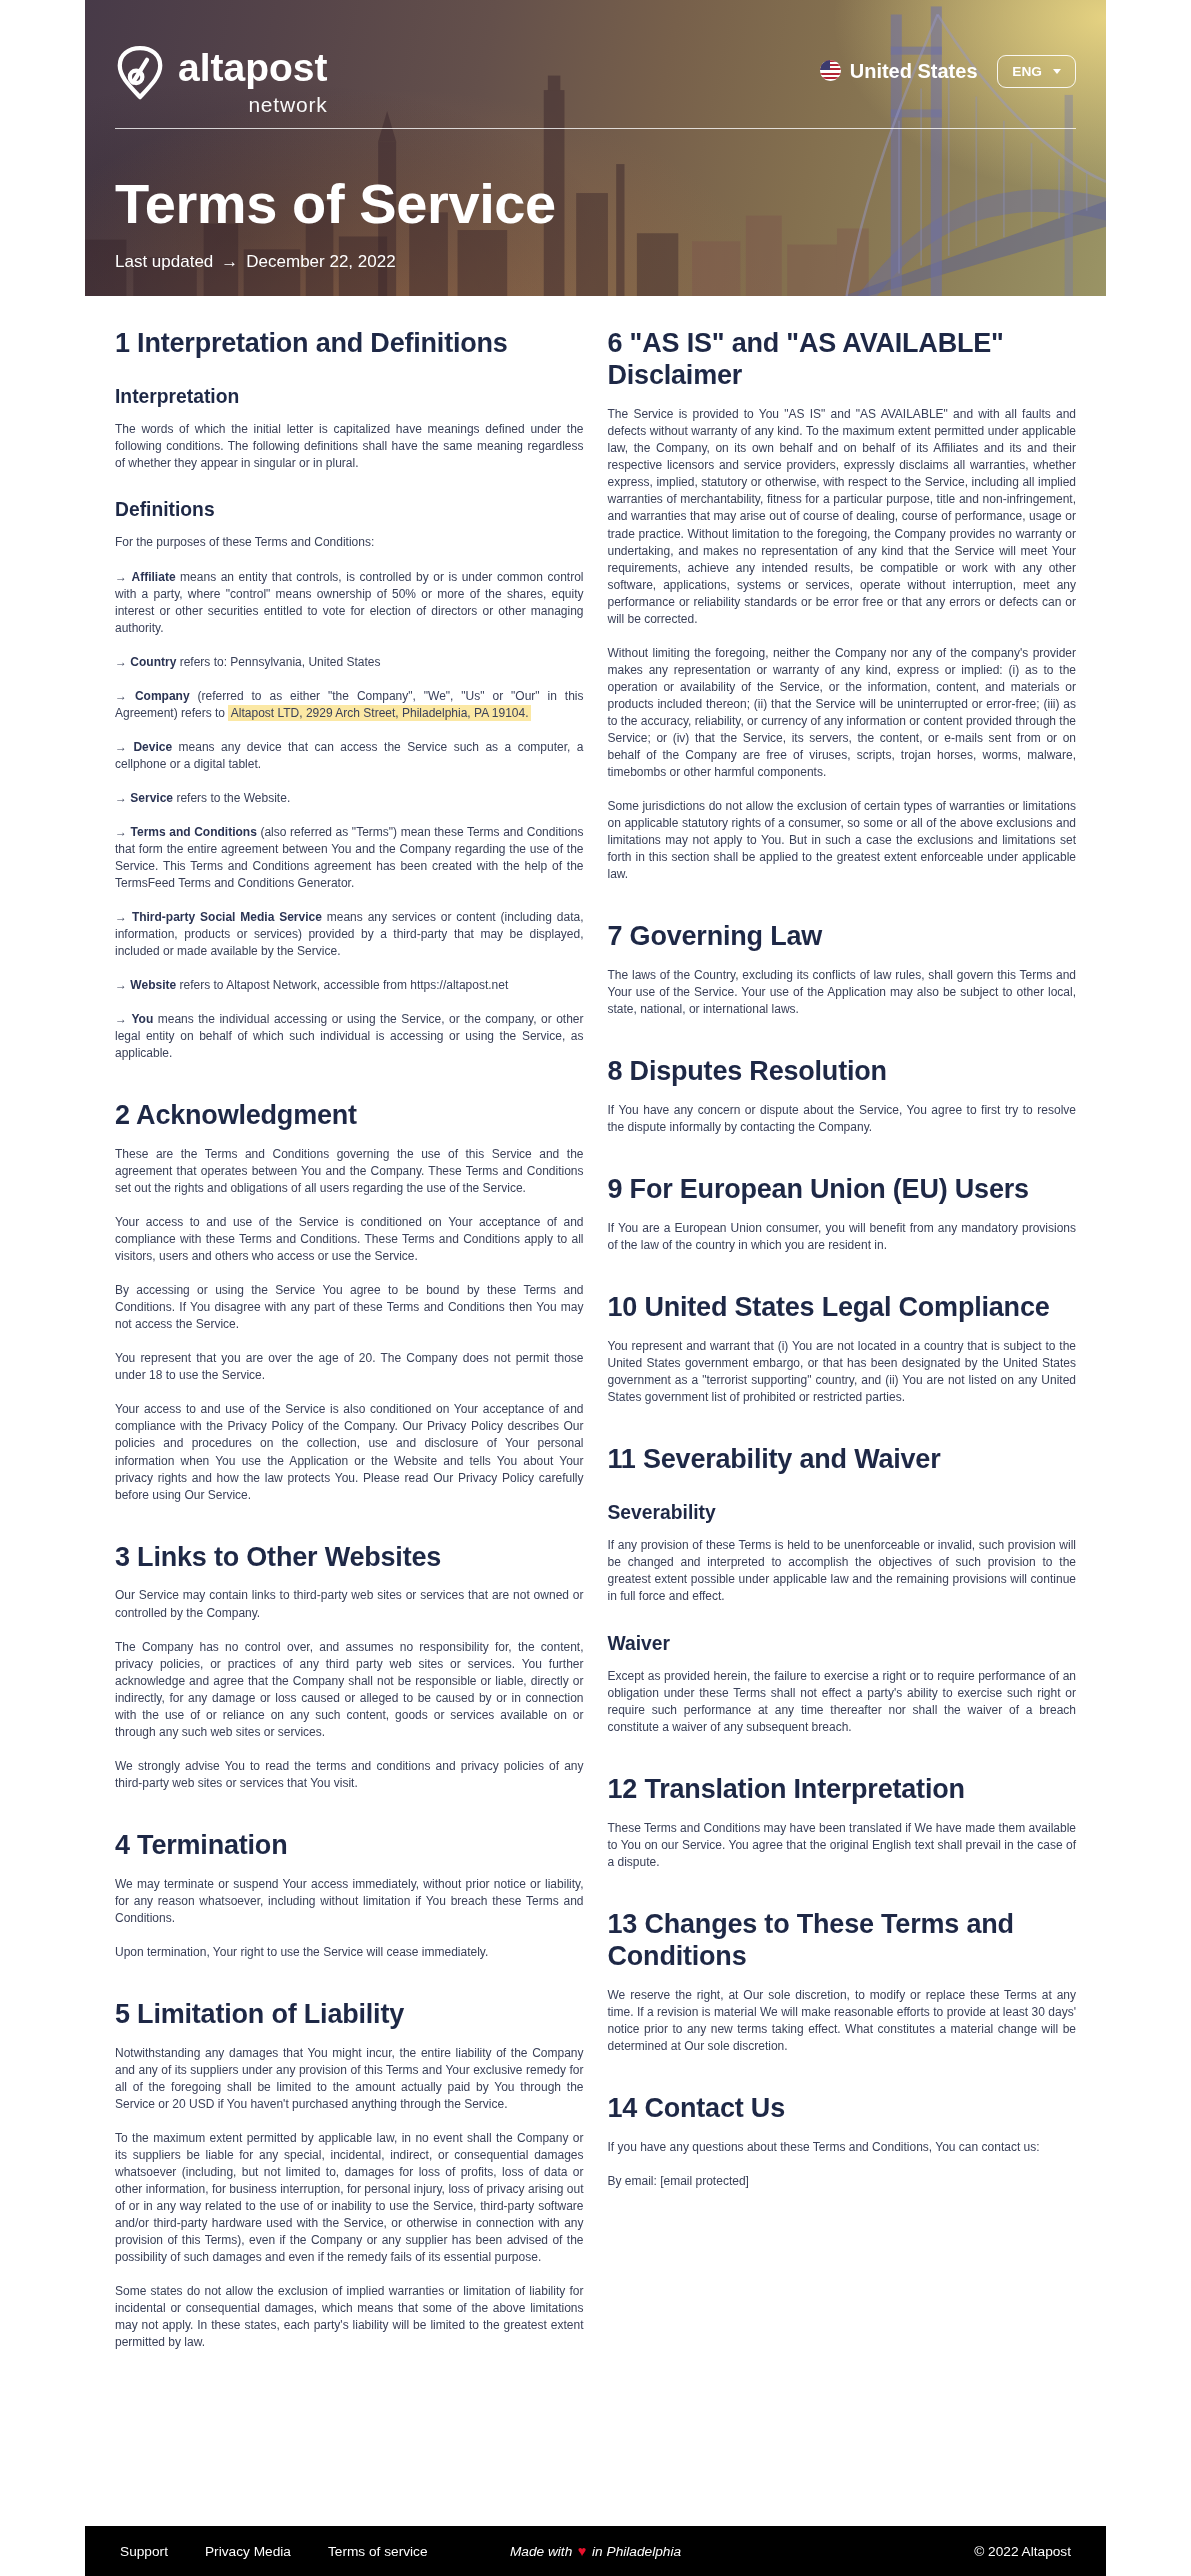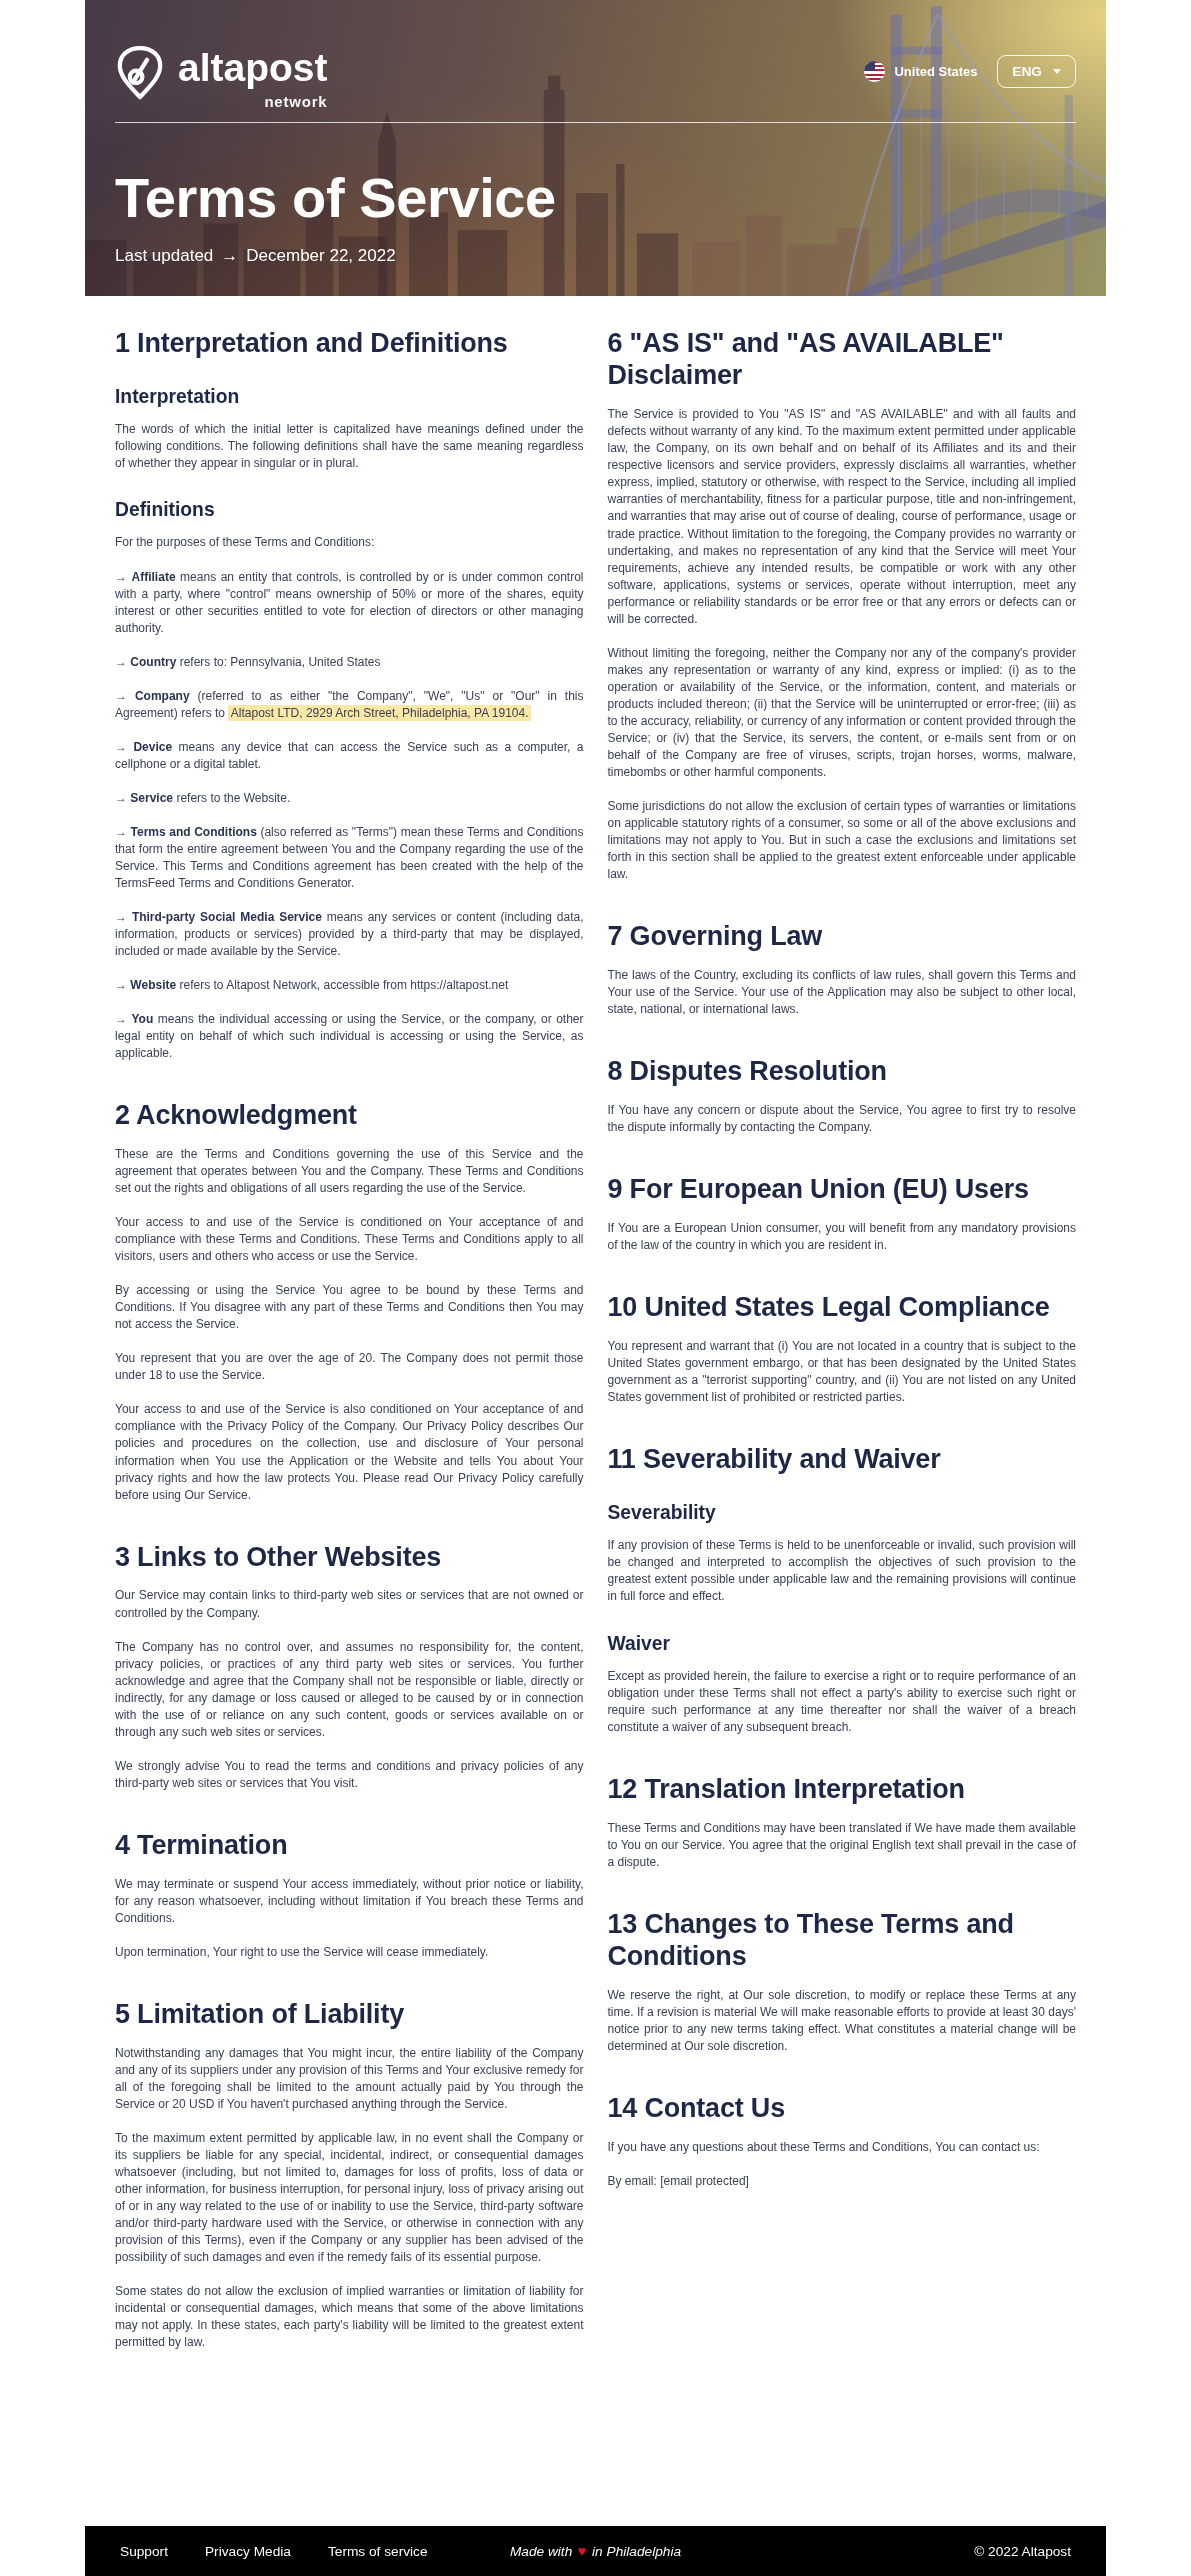--- a/index.html
+++ b/index.html
@@ -15,23 +15,23 @@
       radial-gradient(515px 225px at 16% 80%, rgba(28,20,28,0.35), rgba(28,20,28,0) 70%),
       linear-gradient(102deg, #473a48 0%, #544349 18%, #64504b 38%, #77604b 55%, #84704f 70%, #8d7f58 84%, #9a9465 100%);
   }
   .hero-art { position:absolute; inset:0; width:100%; height:100%; display:block; }
   .hero-inner { position:relative; z-index:2; padding:0 30px; }
   .topbar { display:flex; justify-content:space-between; align-items:flex-start; padding-top:45px; }
   .brand { display:flex; align-items:flex-start; gap:13px; cursor:pointer; }
   .brand-mark svg { width:50px; height:56px; display:block; }
   .brand-text { display:flex; flex-direction:column; align-items:flex-end; margin-top:3.2px; }
   .brand-name { font-size:39px; font-weight:700; line-height:1; letter-spacing:0; }
-  .brand-sub { font-size:15px; font-weight:700; line-height:1; margin-top:6.4px; letter-spacing:0.8px; opacity:.97; }
+  .brand-sub { font-size:21px; font-weight:400; line-height:1; margin-top:6.4px; letter-spacing:0.8px; opacity:.97; }
   .top-right { display:flex; align-items:center; gap:19.3px; margin-top:9.7px; }
-  .country { display:flex; align-items:center; gap:9px; font-size:13px; font-weight:700; cursor:pointer; }
+  .country { display:flex; align-items:flex-start; gap:9px; font-size:20px; font-weight:700; cursor:pointer; }
   .flag { width:21px; height:21px; border-radius:50%; position:relative; overflow:hidden; flex:0 0 auto;
           background:repeating-linear-gradient(180deg,#b22234 0 2.1px,#ffffff 2.1px 4.2px);
           box-shadow:0 0 0 0.8px rgba(255,255,255,.35) inset; }
   .flag::after { content:""; position:absolute; left:0; top:0; width:10.5px; height:9.7px; background:#3c3b6e; }
   .lang-btn { display:flex; align-items:center; gap:10.5px; border:1.6px solid rgba(255,255,255,.9); border-radius:9px;
               background:transparent; color:#fff; padding:8.9px 14.5px; font-size:13.7px; font-weight:700;
               font-family:inherit; cursor:pointer; line-height:1; }
   .caret { width:0; height:0; border-left:4.8px solid transparent; border-right:4.8px solid transparent; border-top:5.6px solid #fff; }
   .hero-divider { border:none; border-top:0.8px solid rgba(255,255,255,.78); margin:13px 0 0; }
   .hero-title { margin:43px 0 0; font-size:56px; font-weight:700; line-height:1.15; letter-spacing:-0.4px; }

